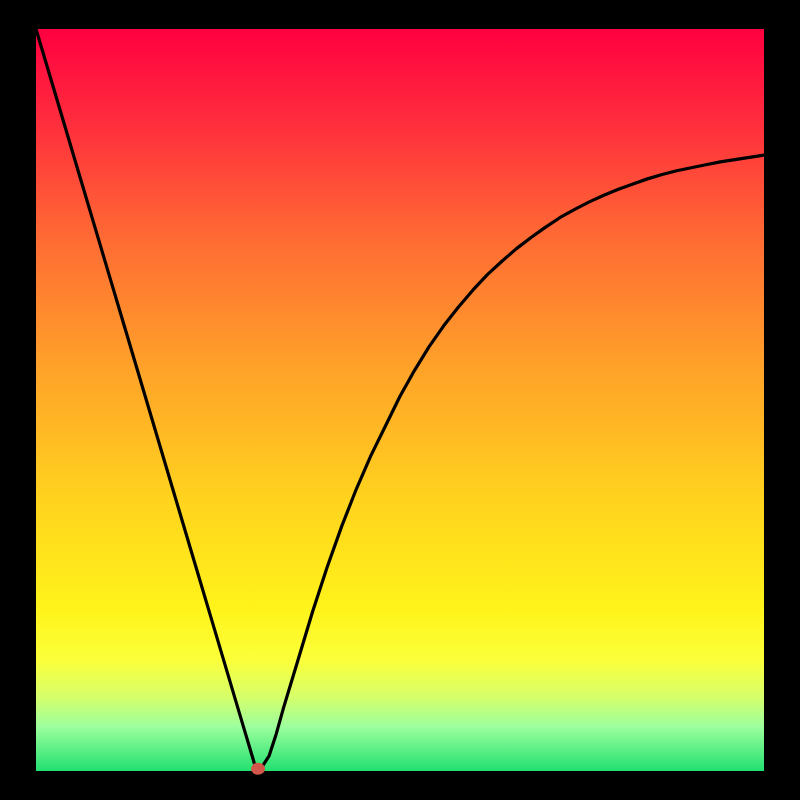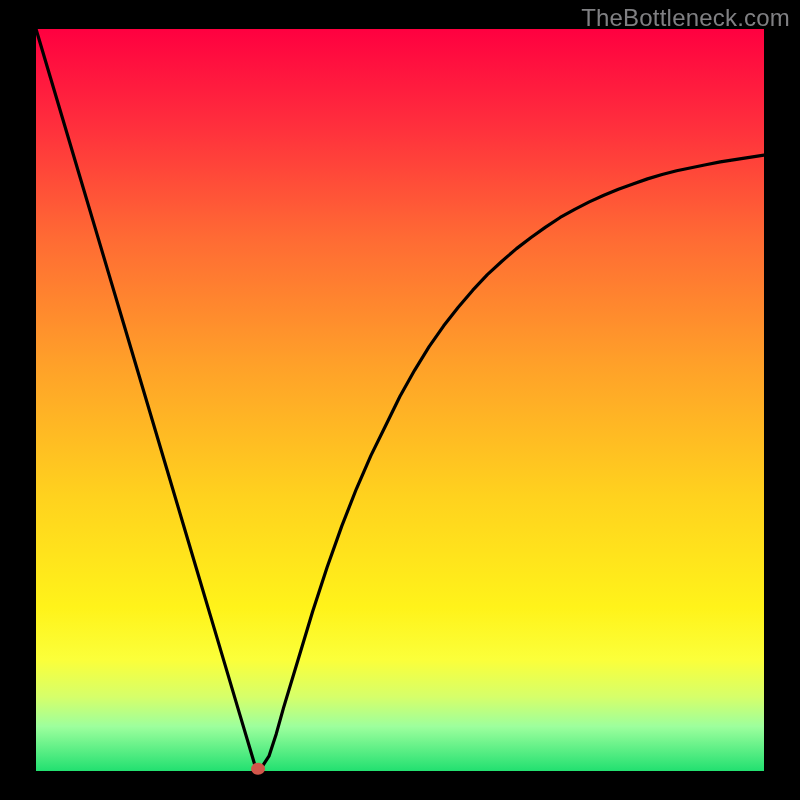--- a/index.html
+++ b/index.html
@@ -24,21 +24,20 @@
   svg.plot {
     position: absolute;
     left: 0;
     top: 0;
   }
 </style>
 </head>
 <body>
 <div class="frame">
 
-  <div class="watermark">TheBottleneck.com</div>
 
   <svg class="plot" width="800" height="800" viewBox="0 0 800 800">
     <defs>
       <linearGradient id="bg" x1="0" y1="0" x2="0" y2="1">
         <stop id="g0" offset="0%" stop-color="#ff0040"></stop>
         <stop id="g1" offset="12%" stop-color="#ff2b3d"></stop>
         <stop id="g2" offset="28%" stop-color="#ff6a34"></stop>
         <stop id="g3" offset="45%" stop-color="#ffa029"></stop>
         <stop id="g4" offset="63%" stop-color="#ffd21e"></stop>
         <stop id="g5" offset="78%" stop-color="#fff31a"></stop>

